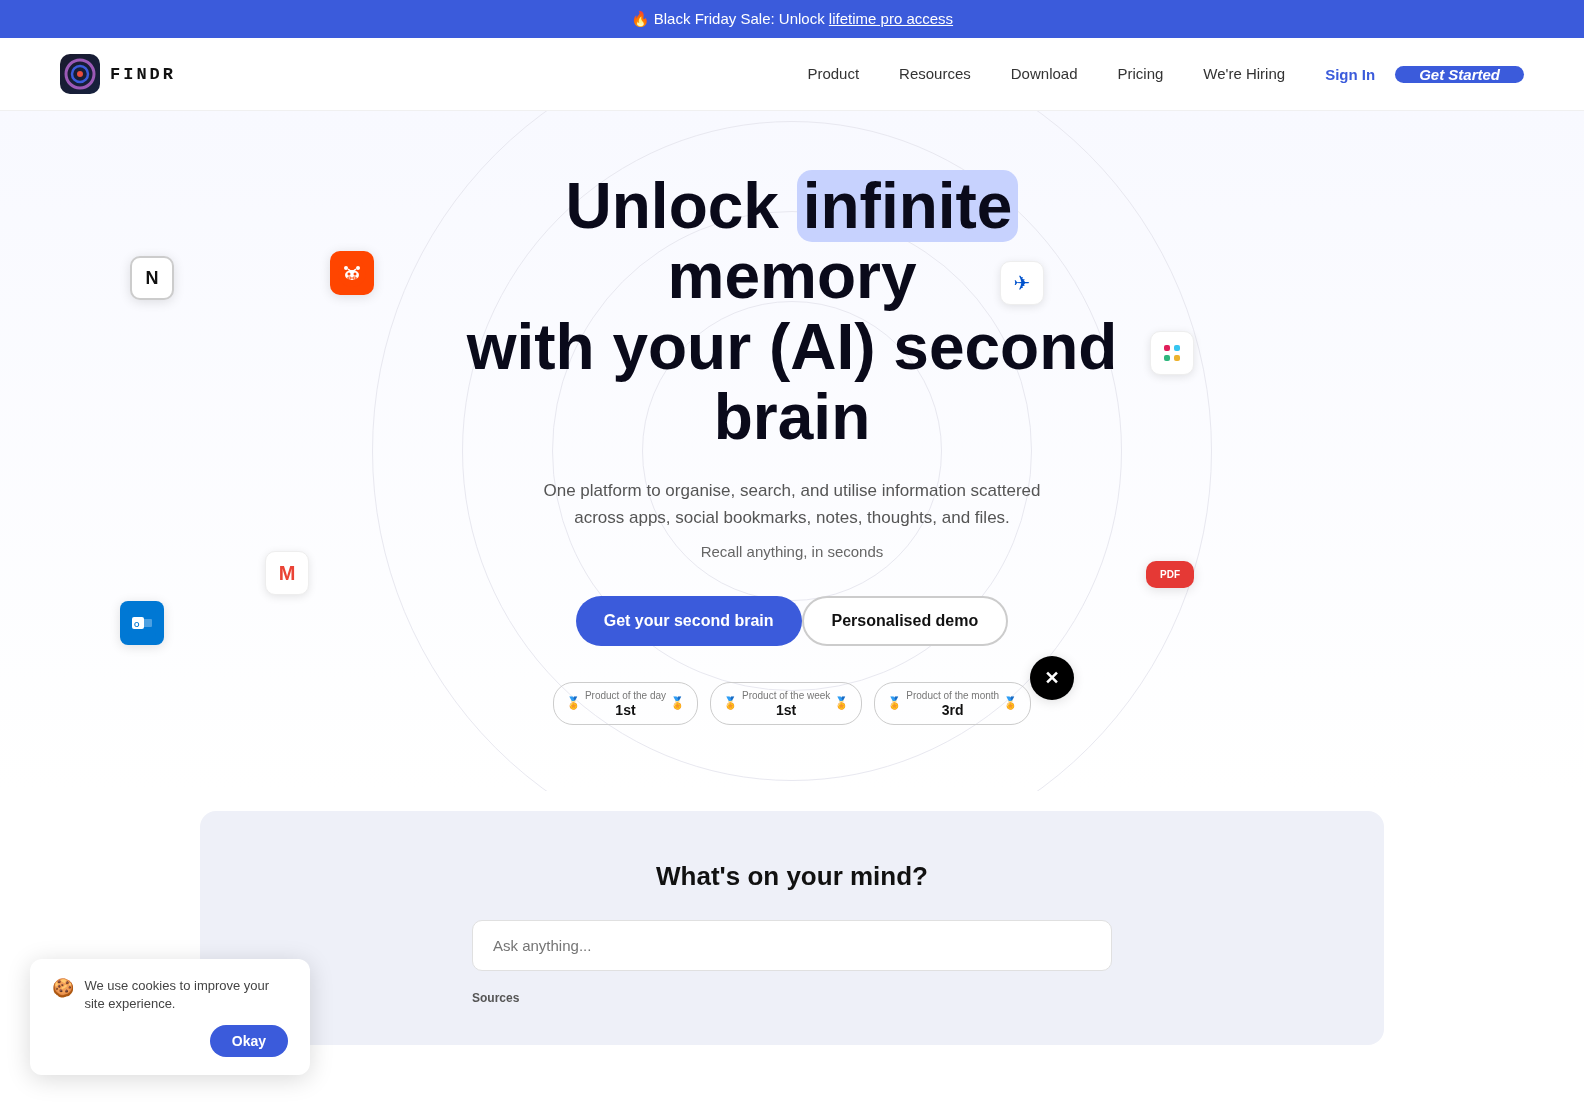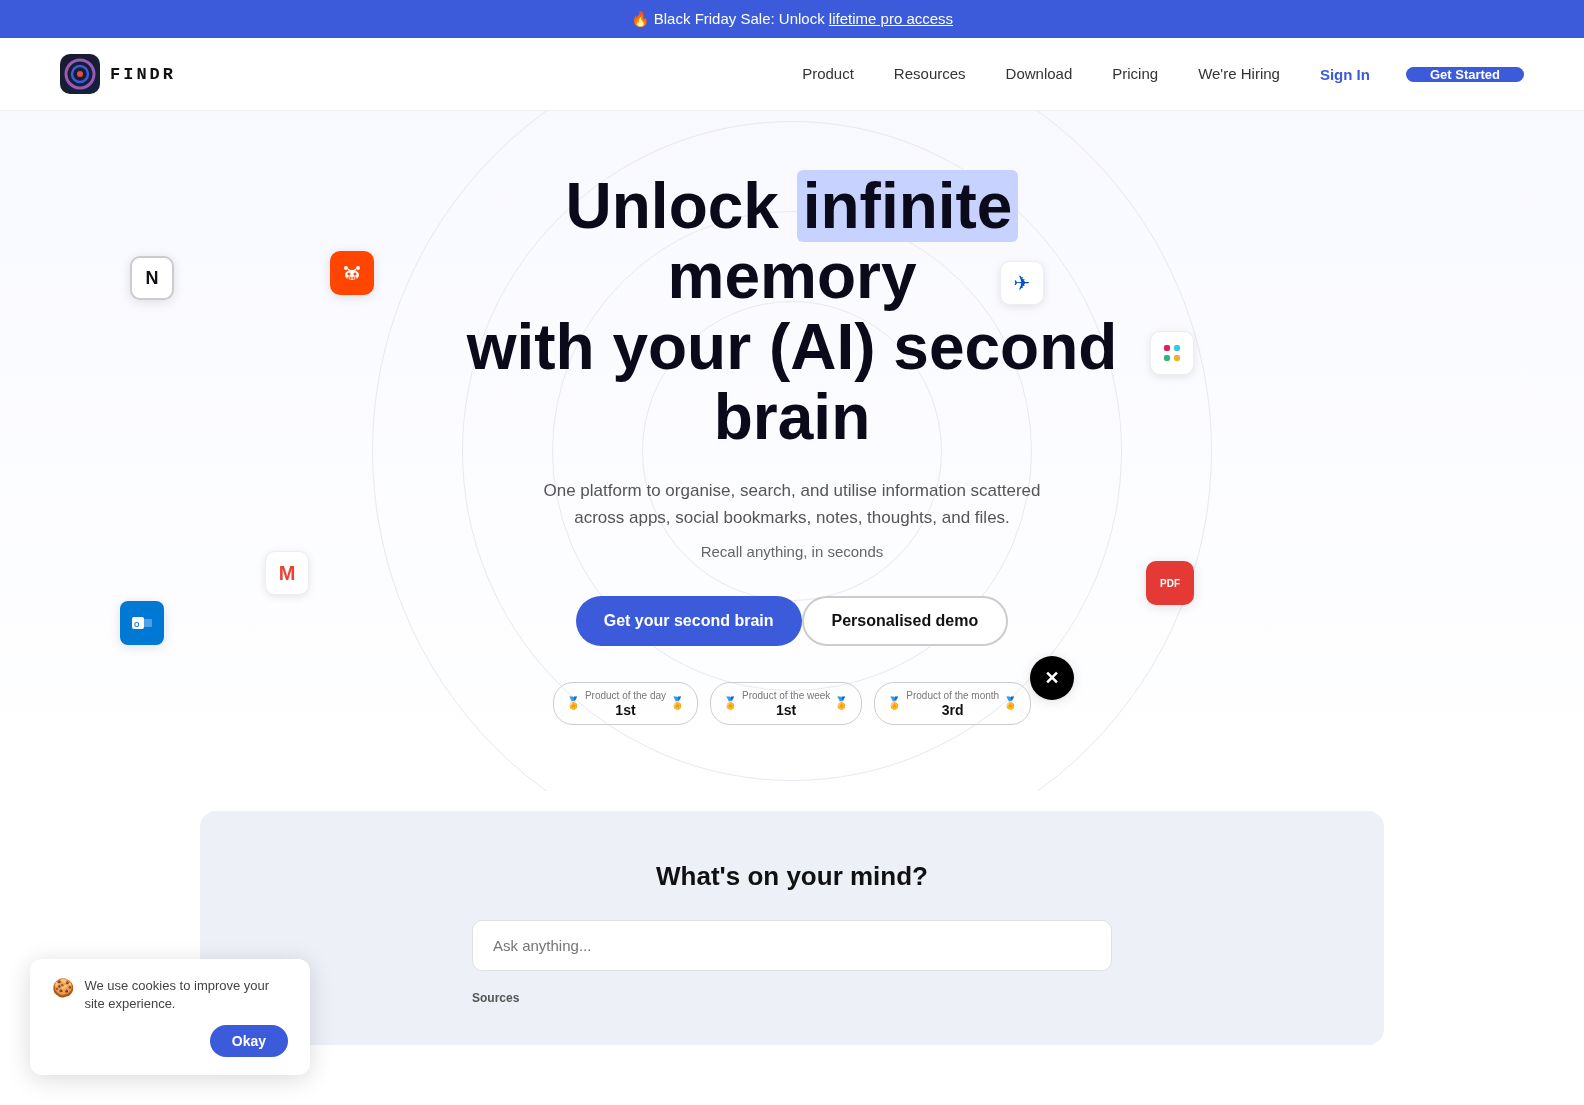--- a/index.html
+++ b/index.html
@@ -59,39 +59,40 @@
     }
     .nav-links li a {
       text-decoration: none;
       color: #333;
       font-size: 15px;
       font-weight: 500;
     }
     .nav-actions {
       display: flex;
       align-items: center;
-      gap: 36px;
+      gap: 20px;
     }
     .sign-in-btn {
       background: none;
       border: none;
       color: #3b5bdb;
       font-size: 15px;
       font-weight: 600;
       cursor: pointer;
     }
     .get-started-btn {
       background: #3b5bdb;
       color: #fff;
       border: none;
       border-radius: 30px;
       padding: 0 24px;
-      font-size: 13px;
+      font-size: 15px;
       font-weight: 600;
       cursor: pointer;
+      font-style: italic;
     }
 
     
     .hero {
       position: relative;
       min-height: 680px;
       display: flex;
       flex-direction: column;
       align-items: center;
       justify-content: flex-start;
@@ -144,21 +145,21 @@
 
     .hero-title {
       font-size: 64px;
       font-weight: 800;
       color: #0a0a1a;
       line-height: 1.1;
       margin-bottom: 24px;
     }
     .hero-title .highlight {
       background: #c7d2fe;
-      border-radius: 6px;
+      border-radius: 15px;
       padding: 0 6px;
       color: #0a0a1a;
     }
 
     .hero-subtitle {
       font-size: 17px;
       color: #555;
       line-height: 1.6;
       max-width: 520px;
       margin: 0 auto 12px;
@@ -375,21 +376,21 @@
   <div class="floating-icon" style="background:#fff; border:1px solid #eee; top:440px; left:265px; position:absolute; z-index:4; box-shadow:0 2px 8px rgba(0,0,0,0.1); font-weight:700; color:#ea4335; font-size:20px;">M</div>
   <div class="floating-icon" style="background:#0078d4; color:#fff; top:490px; left:120px; position:absolute; z-index:4; font-weight:700; font-size:14px; border-radius:8px;">
     <svg width="28" height="28" viewBox="0 0 28 28">
         <rect width="28" height="28" rx="4" fill="#0078d4"></rect>
         <rect x="4" y="8" width="12" height="12" rx="2" fill="white"></rect>
         <text x="6" y="18" font-size="7" fill="#0078d4" font-weight="bold">O</text>
         <rect x="15" y="10" width="9" height="8" rx="1" fill="white" opacity="0.3"></rect>
       </svg>
   </div>
   <div class="floating-icon" style="background:#000; color:#fff; border-radius:50%; top:545px; right:510px; position:absolute; z-index:4; font-size:18px; font-weight:900; width:44px; height:44px; display:flex; align-items:center; justify-content:center;">✕</div>
-  <div class="floating-icon" style="background:#e53935; color:#fff; top:450px; right:390px; position:absolute; z-index:4; font-size:10px; font-weight:800; border-radius:10px; width:48px; height:44px; display:flex; align-items:center; justify-content:center;">PDF</div>
+  <div class="floating-icon" style="background:#e53935; color:#fff; top:450px; right:390px; position:absolute; z-index:4; font-size:10px; font-weight:800; border-radius:10px; width:48px; height:27px; display:flex; align-items:center; justify-content:center;">PDF</div>
 
   <div class="hero-content">
     <h1 class="hero-title">
       <span>Unlock </span><span class="highlight">infinite</span><span> memory</span><br>
       <span>with your (AI) second brain</span>
     </h1>
     <p class="hero-subtitle">One platform to organise, search, and utilise information scattered across apps, social bookmarks, notes, thoughts, and files.</p>
     <p class="hero-recall">Recall anything, in seconds</p>
 
     <div class="hero-buttons">

